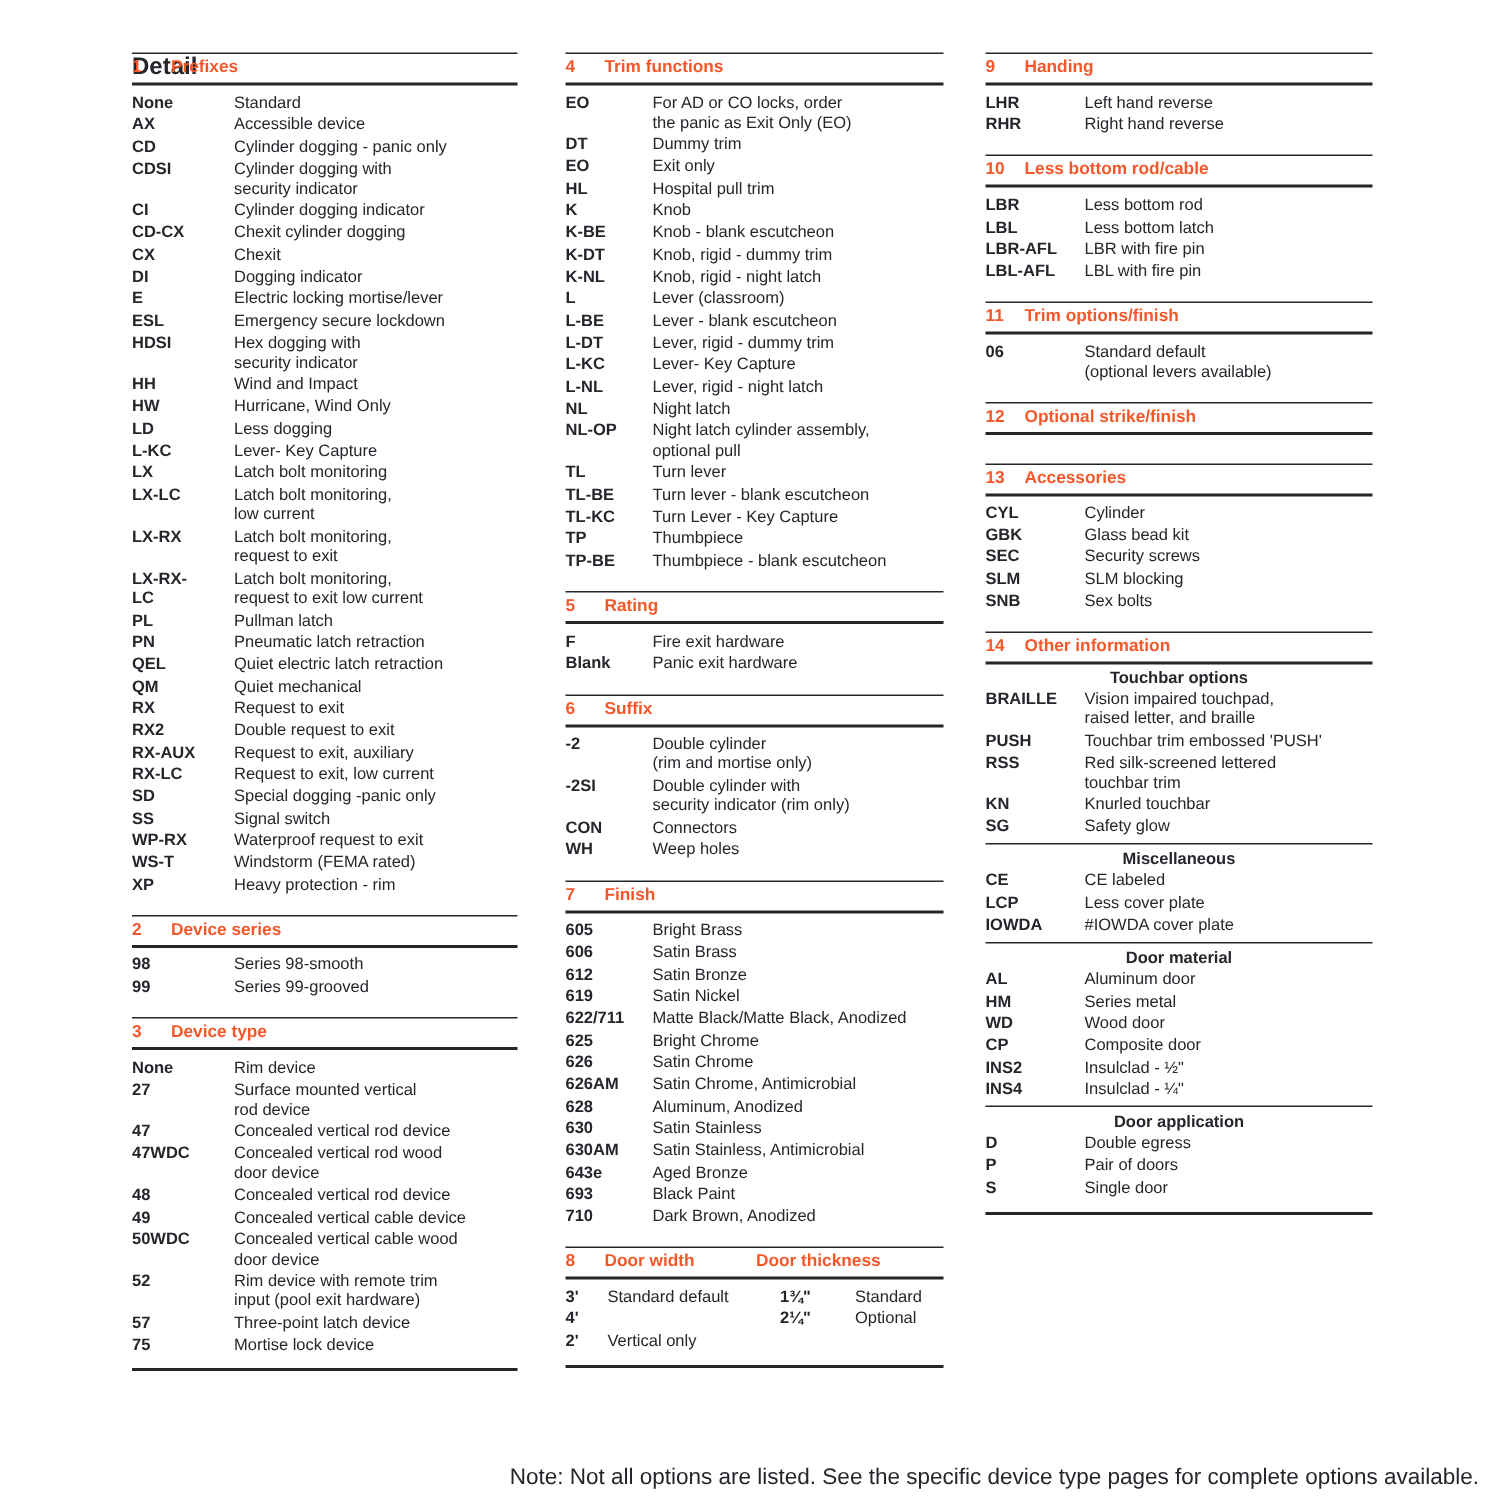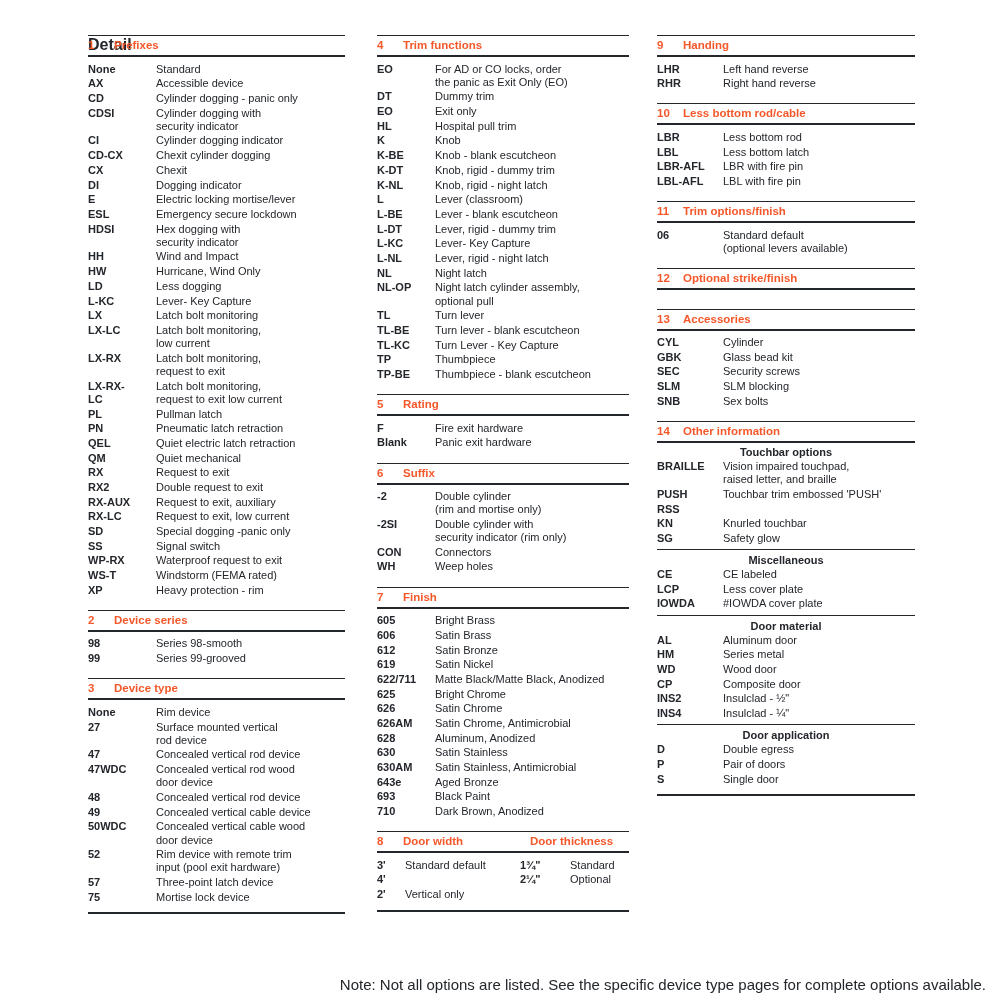--- a/index.html
+++ b/index.html
@@ -18,21 +18,21 @@
   #col3 { left:657px; width:258px; }
   section { margin-bottom:13px; }
   .sec-head {
     display:flex; position:relative;
     border-top:1.5px solid var(--ink);
     border-bottom:2.5px solid var(--ink);
     padding:3px 0 4px;
     color:var(--accent); font-weight:bold; font-size:11.5px;
   }
   .sec-num { min-width:26px; }
-  .sec-ttl2 { position:absolute; left:153px; }
+  .sec-ttl2 { position:absolute; left:127px; }
   .rows { padding-top:4px; }
   .row { display:flex; margin:1.5px 0; font-size:11px; line-height:1.2; }
   .term { flex:0 0 68px; font-weight:bold; white-space:pre-line; padding-right:4px; }
   #col2 .term { flex:0 0 58px; }
   #col3 .term { flex:0 0 66px; }
   .desc { flex:1; white-space:pre-line; }
   .row8 .w-term { flex:0 0 28px; font-weight:bold; }
   .row8 .w-desc { flex:0 0 115px; }
   .row8 .t-term { flex:0 0 50px; font-weight:bold; }
   .row8 .t-desc { flex:1; }
@@ -588,20 +588,22 @@
           <span class="term">BRAILLE</span>
           <span class="desc">Vision impaired touchpad,
 raised letter, and braille</span>
         </div>
         <div class="row">
           <span class="term">PUSH</span>
           <span class="desc">Touchbar trim embossed 'PUSH'</span>
         </div>
         <div class="row">
           <span class="term">RSS</span>
+          <span class="desc">Red silk-screened lettered
+touchbar trim</span>
         </div>
         <div class="row">
           <span class="term">KN</span>
           <span class="desc">Knurled touchbar</span>
         </div>
         <div class="row">
           <span class="term">SG</span>
           <span class="desc">Safety glow</span>
         </div>
       </div>

